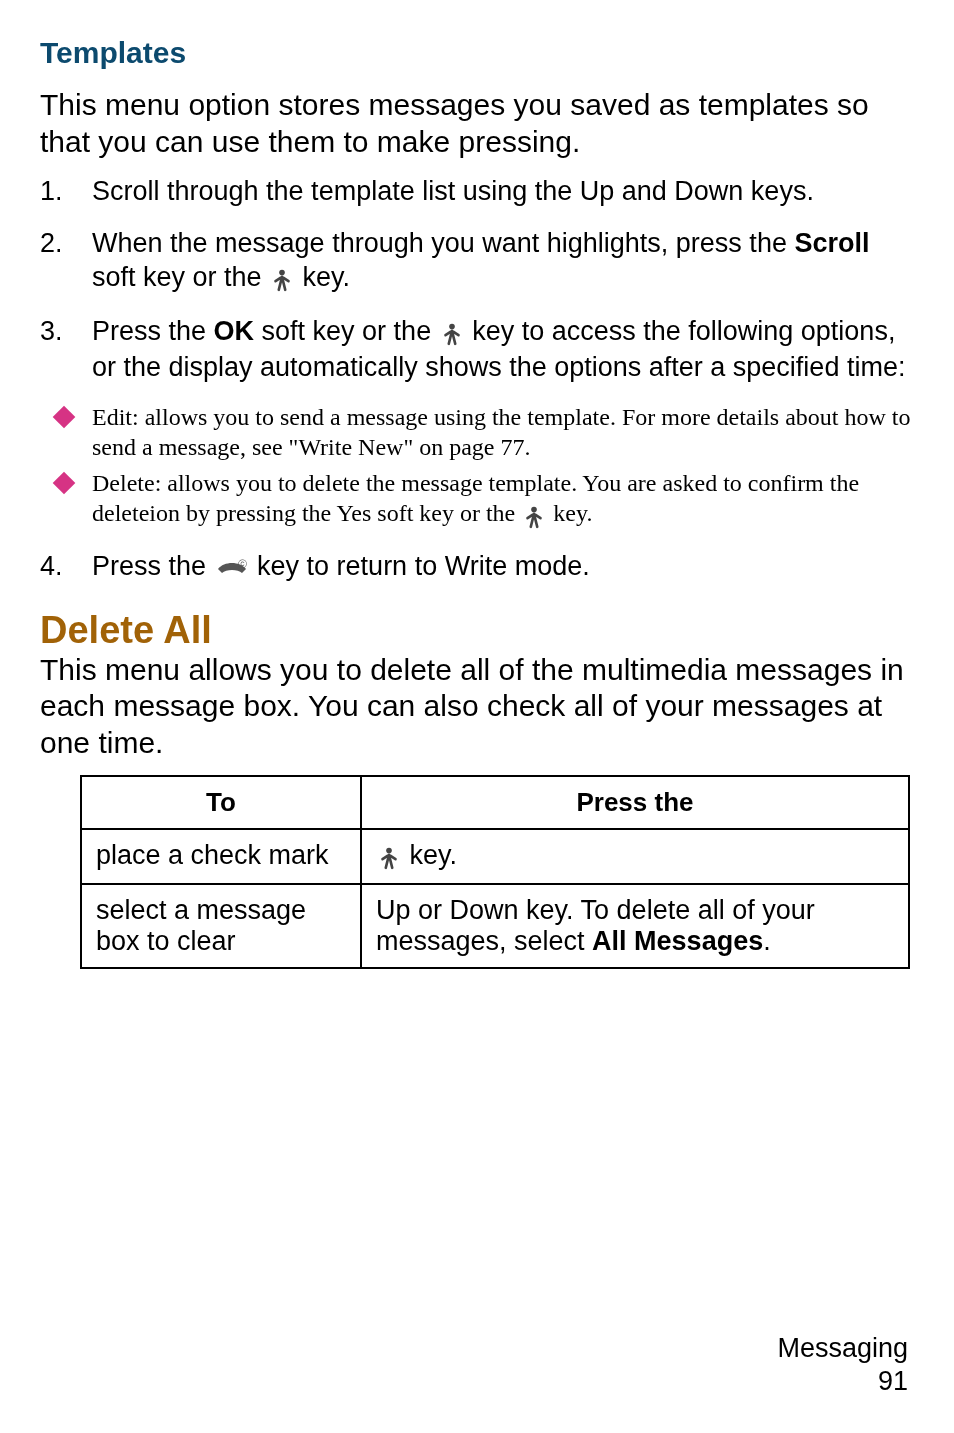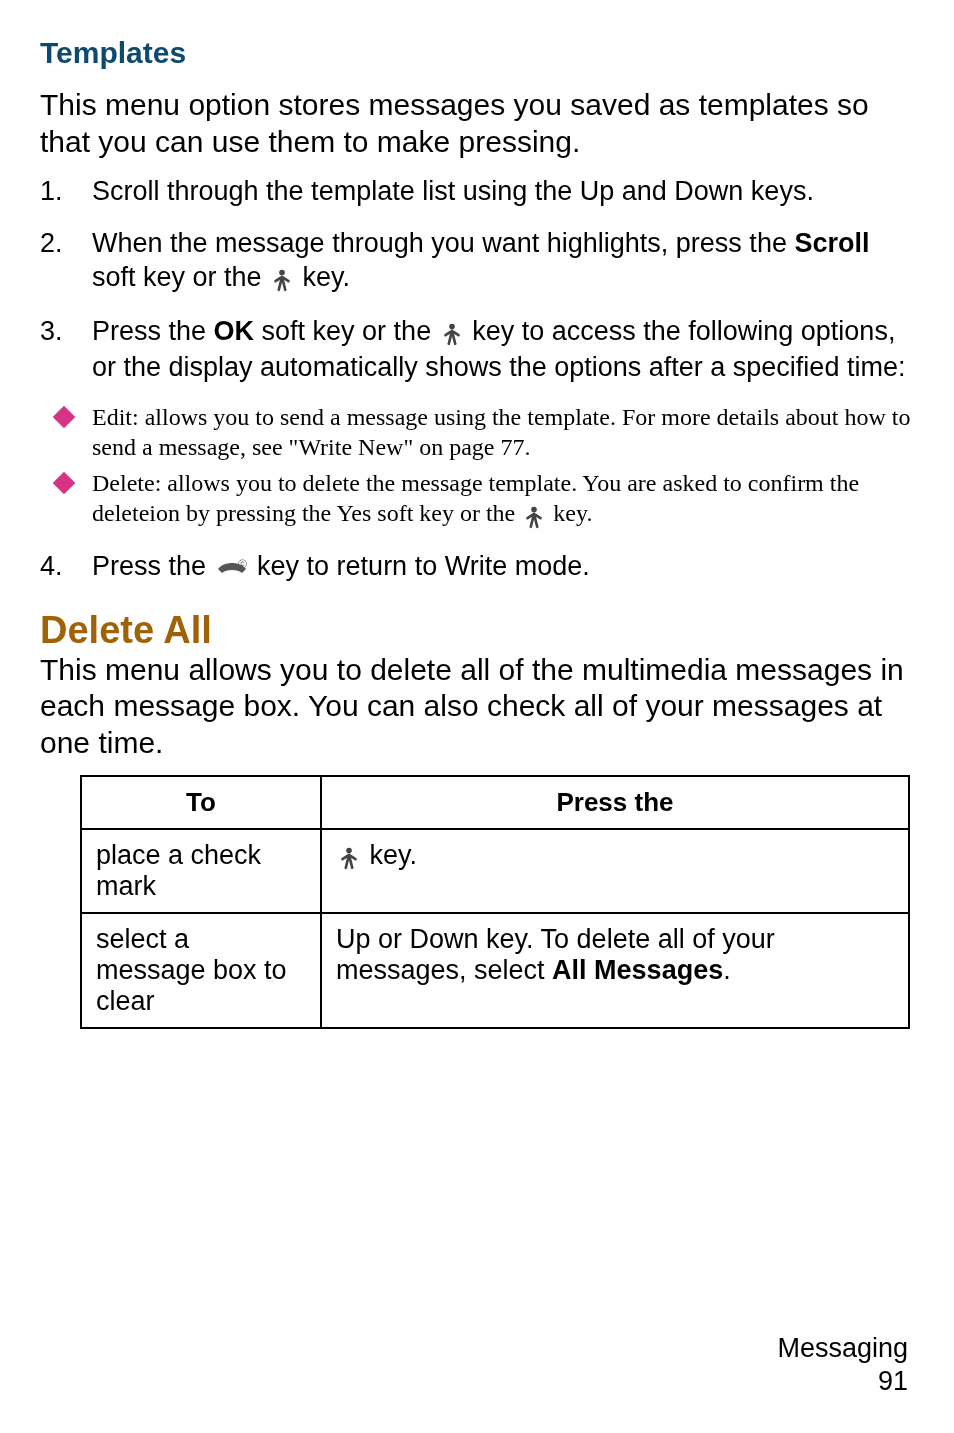--- a/index.html
+++ b/index.html
@@ -82,21 +82,21 @@
       font-size: 27px;
       text-align: left;
       vertical-align: top;
     }
     table.tbl th {
       font-family: "Arial Narrow", Arial, sans-serif;
       font-weight: bold;
       text-align: center;
       font-size: 26px;
     }
-    .td-left { width: 240px; }
+    .td-left { width: 280px; }
     .footer {
       position: absolute;
       bottom: 34px;
       right: 46px;
       text-align: right;
       font-size: 27px;
       line-height: 1.25;
     }
     svg.person { width:26px; height:26px; display:inline-block; vertical-align:middle; }
     svg.endcall { width:36px; height:20px; display:inline-block; vertical-align:middle; }

